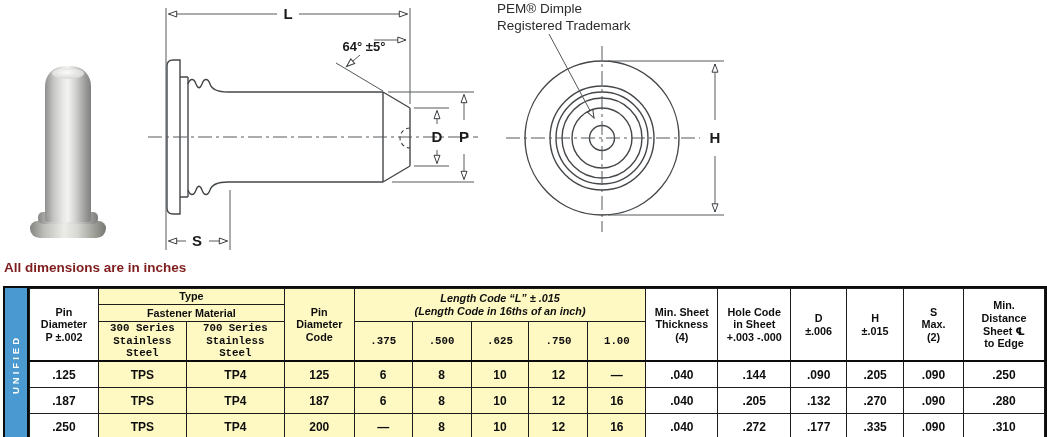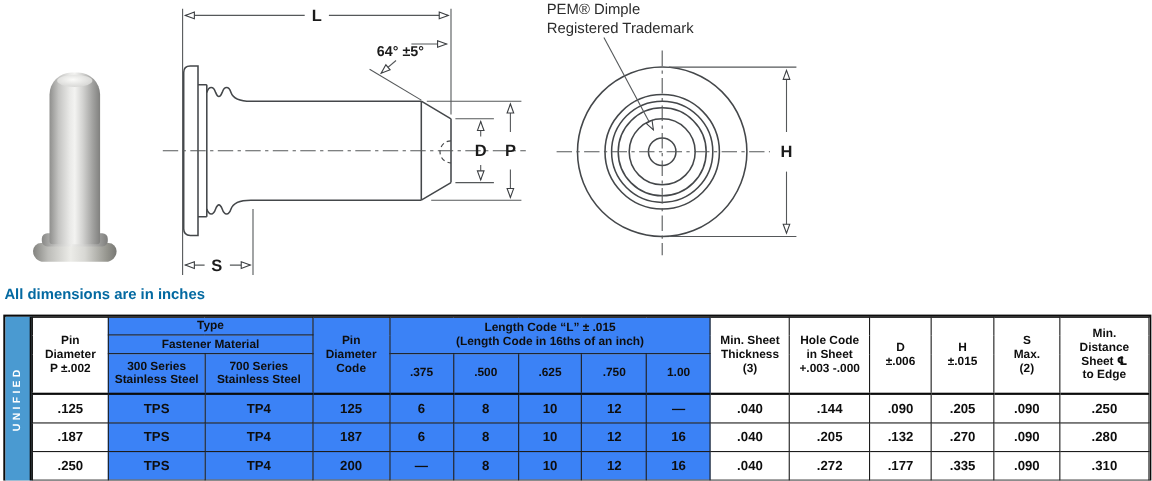--- a/index.html
+++ b/index.html
@@ -19,39 +19,39 @@
     background:linear-gradient(90deg,#83837f 0%,#bcbcb8 18%,#ecece8 45%,#d8d8d4 62%,#96968f 88%,#787874 100%);}
 
   
   .draw{position:absolute;left:0;top:0;width:1047px;height:262px;}
   .draw text{font-family:"Liberation Sans","DejaVu Sans",sans-serif;}
   .dimtext{font-weight:bold;font-size:15px;fill:#1b1b1b;}
   .angletext{font-weight:bold;font-size:13px;fill:#1b1b1b;}
   .annotext{font-size:13.5px;fill:#2c2c2c;font-weight:400;}
 
   
-  .note{position:absolute;left:4px;top:260px;font-size:13.5px;font-weight:bold;color:#0369a1;}
+  .note{position:absolute;left:4px;top:260px;font-size:13.5px;font-weight:bold;color:#7f1d1d;}
 
   
   .table-wrap{position:absolute;left:3px;top:286px;display:flex;border:2.5px solid #0b0b0b;background:#fff;}
   .side-band{width:22px;background:#4a9ad1;border-right:2px solid #0b0b0b;
     display:flex;align-items:center;justify-content:center;}
   .side-band .vert{writing-mode:vertical-rl;transform:rotate(180deg);color:#fff;font-weight:bold;
     font-size:9.5px;letter-spacing:3px;}
   table.spec{border-collapse:collapse;table-layout:fixed;}
   table.spec th,table.spec td{border:1.4px solid #1c1c1c;text-align:center;vertical-align:middle;
     padding:0 1px;font-weight:bold;color:#0e0e0e;}
   table.spec th{font-size:10.8px;line-height:1.18;}
   table.spec td{font-size:12px;height:25px;}
   table.spec tbody tr:first-child td{border-top:2.6px solid #0b0b0b;}
   .pre{white-space:pre-line;}
-  .blue{background:#3b82f6;}
+  .blue{background:#fef9c3;}
   .white{background:#ffffff;}
-  tr.r1{height:16px;} tr.r2{height:17px;} tr.r3{height:36px;}
-  th.lc{font-size:11.3px;}
+  tr.r1{height:16px;} tr.r2{height:17px;} tr.r3{height:36px;font-family:Liberation Mono, monospace;}
+  th.lc{font-size:11.3px;font-style:italic;}
 </style>
 </head>
 <body>
 
 <div class="canvas">
 
   <div class="photo">
     <div class="base"></div>
     <div class="collar"></div>
     <div class="shank"></div>
@@ -173,21 +173,21 @@
 Diameter
 P ±.002</th>
           <th colspan="2" class="blue">Type</th>
           <th rowspan="3" class="blue pre">Pin
 Diameter
 Code</th>
           <th colspan="5" rowspan="2" class="blue pre lc">Length Code “L” ± .015
 (Length Code in 16ths of an inch)</th>
           <th rowspan="3" class="white pre">Min. Sheet
 Thickness
-(3)</th>
+(4)</th>
           <th rowspan="3" class="white pre">Hole Code
 in Sheet
 +.003 -.000</th>
           <th rowspan="3" class="white pre">D
 ±.006</th>
           <th rowspan="3" class="white pre">H
 ±.015</th>
           <th rowspan="3" class="white pre">S
 Max.
 (2)</th>

